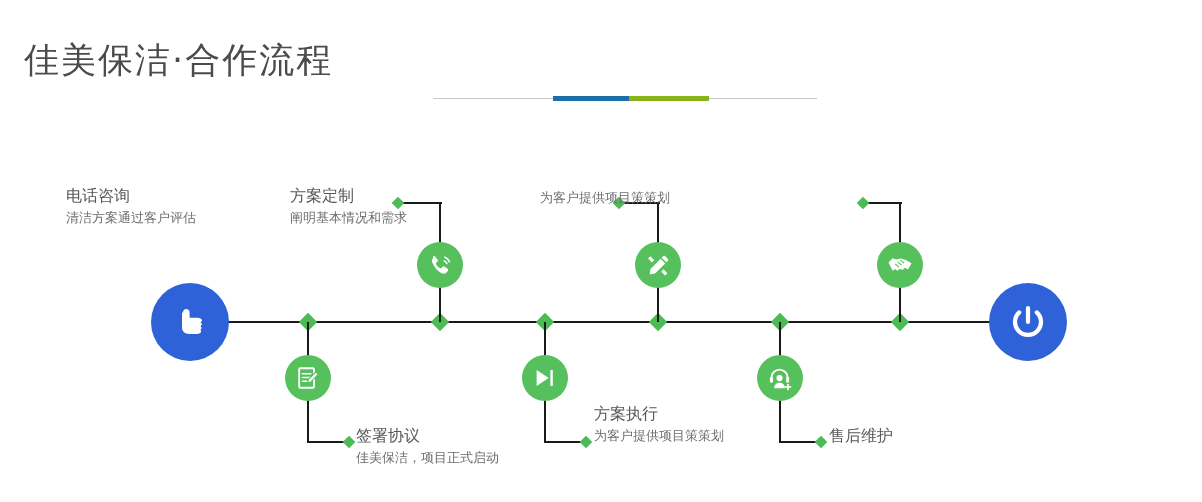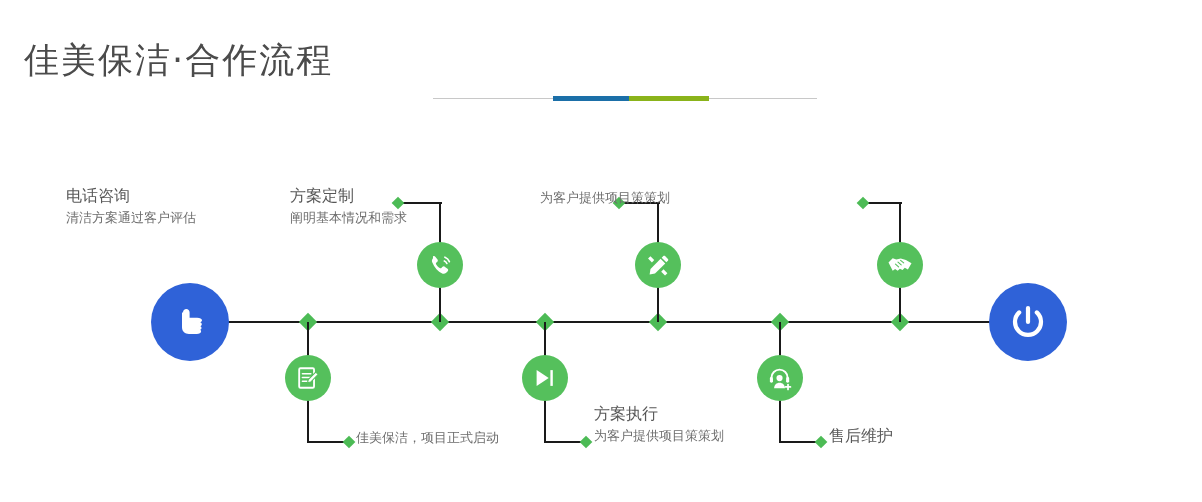--- a/index.html
+++ b/index.html
@@ -156,20 +156,21 @@
   <div class="node-icon" style="left:308px;top:378px;">
     <svg width="26" height="26" viewBox="0 0 28 28">
       <rect x="4.5" y="3.5" width="16" height="21" rx="1.4" fill="none" stroke="#ffffff" stroke-width="2"></rect>
       <line x1="8" y1="9.5" x2="17" y2="9.5" stroke="#ffffff" stroke-width="1.7" stroke-linecap="round"></line>
       <line x1="8" y1="13.5" x2="17" y2="13.5" stroke="#ffffff" stroke-width="1.7" stroke-linecap="round"></line>
       <line x1="8" y1="17.5" x2="13" y2="17.5" stroke="#ffffff" stroke-width="1.7" stroke-linecap="round"></line>
       <path d="M22.4 7.6l2.6 2.6-8.1 8.1-3.3 0.7 0.7-3.3z" fill="#ffffff" stroke="#55c05c" stroke-width="1.1"></path>
     </svg>
   </div>
   <div class="lbl left" style="left:356px;top:426px;width:330px;">
+    <div class="t">签署协议</div>
     <div class="s">佳美保洁，项目正式启动</div>
   </div>
 
   <div class="vline" style="left:545px;top:322px;height:120px;"></div>
   <div class="hline" style="left:544px;top:441px;width:40px;"></div>
   <div class="diamond" style="left:586px;top:442px;width:9px;height:9px;"></div>
   <div class="node-icon" style="left:545px;top:378px;">
     <svg width="26" height="26" viewBox="0 0 28 28">
       <path d="M5 5.5L18 14 5 22.5z" fill="#ffffff"></path>
       <rect x="19.8" y="5.5" width="2.6" height="17" fill="#ffffff"></rect>

